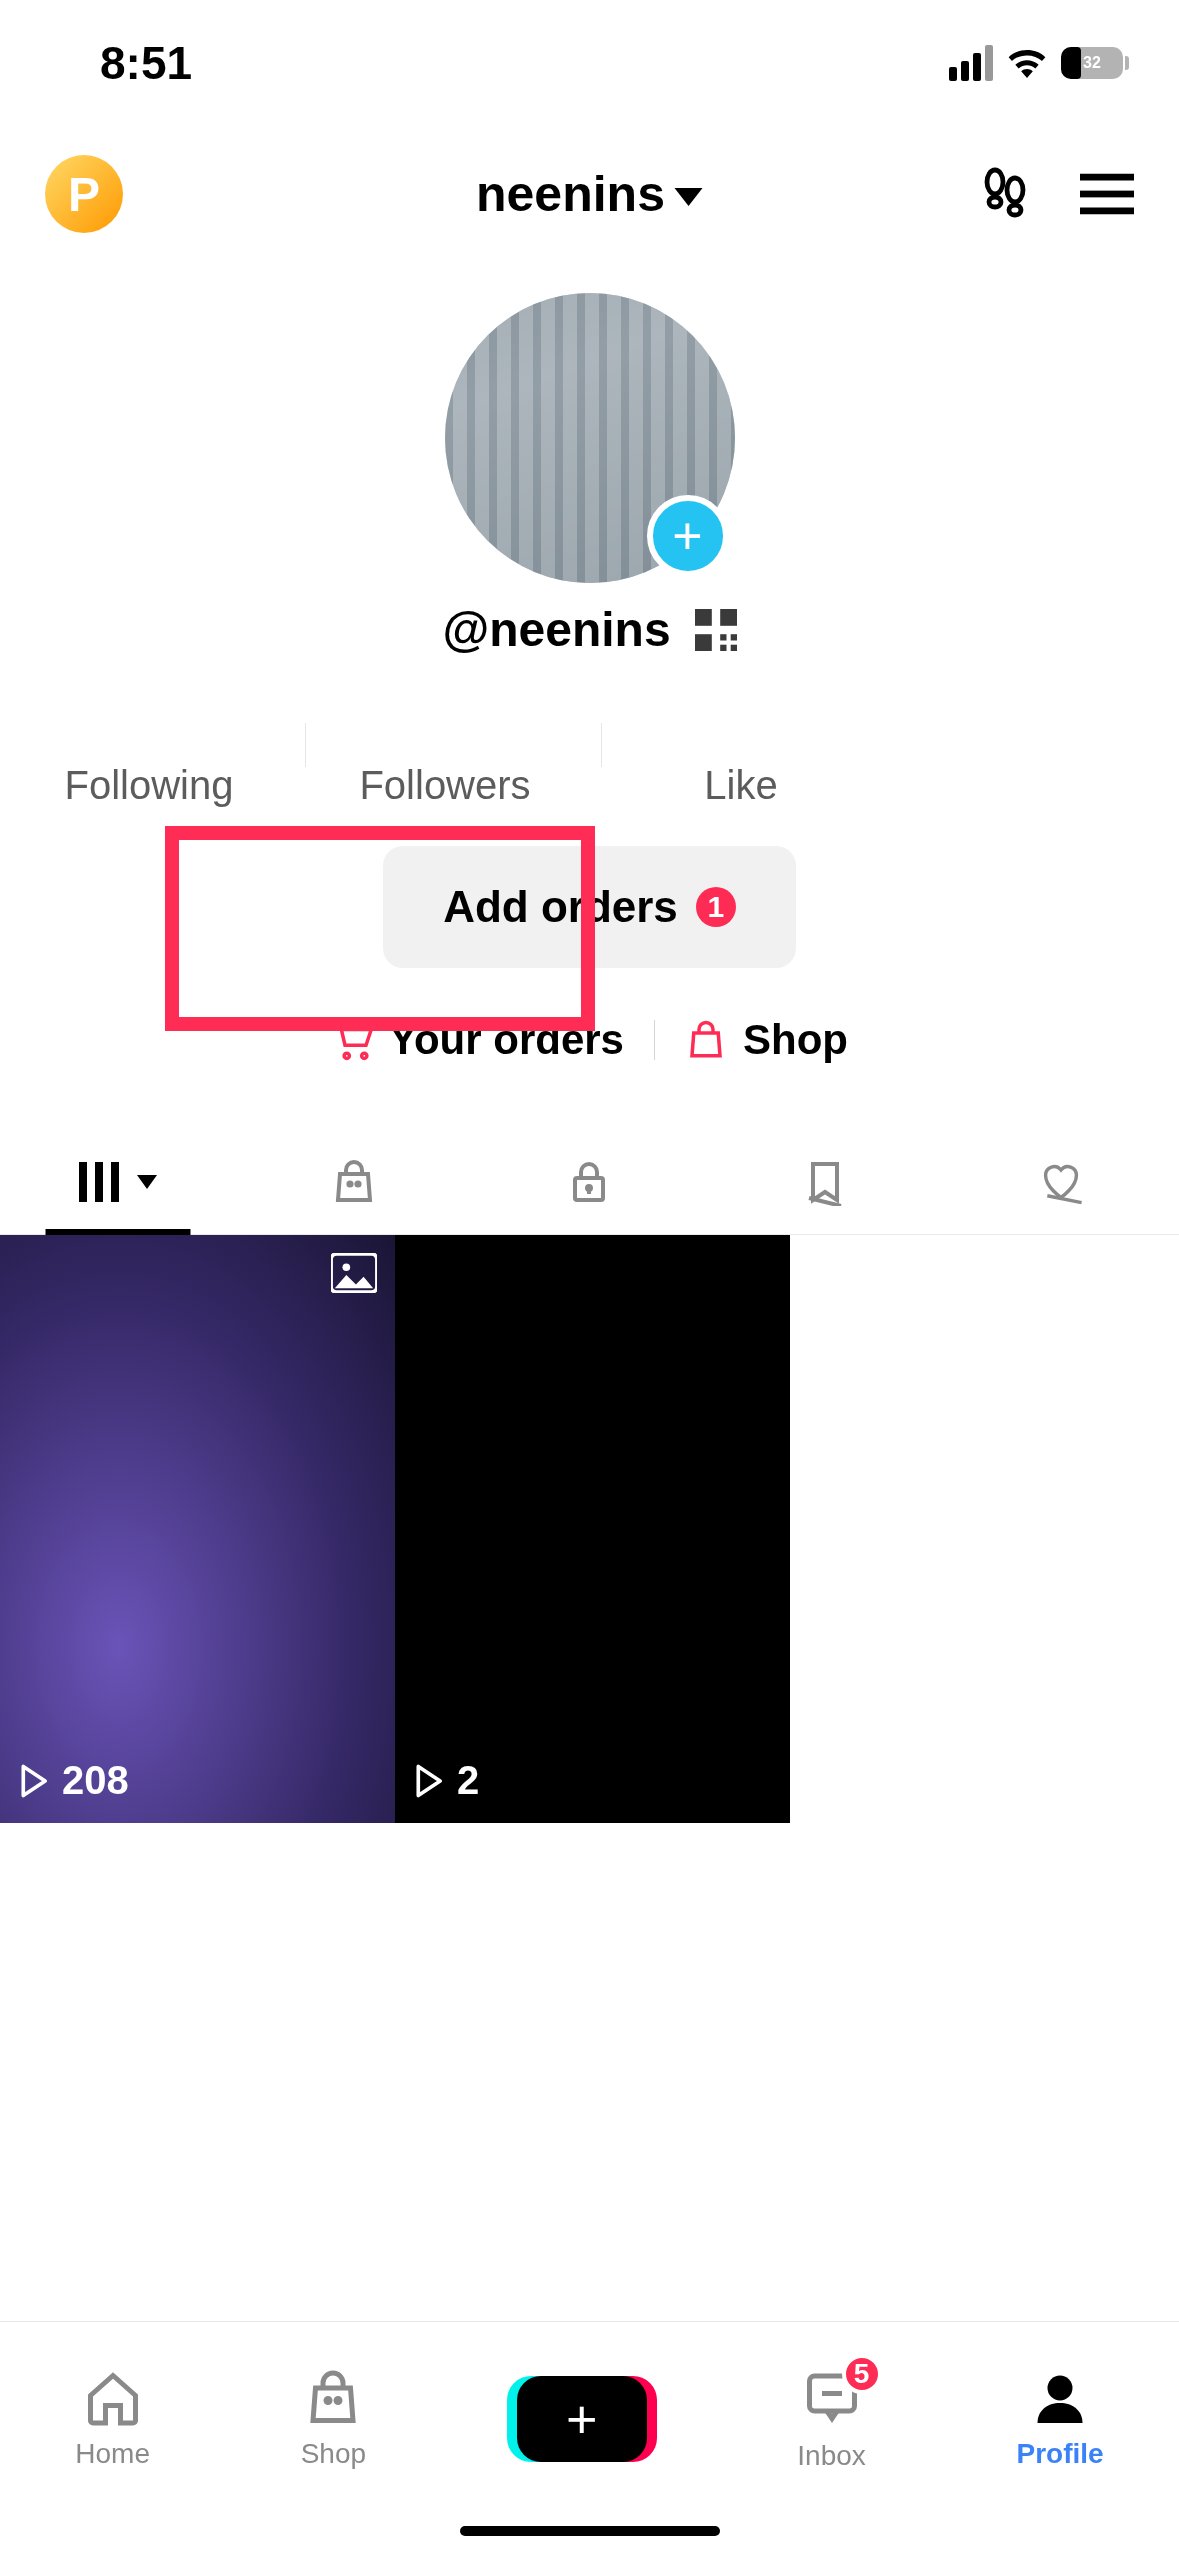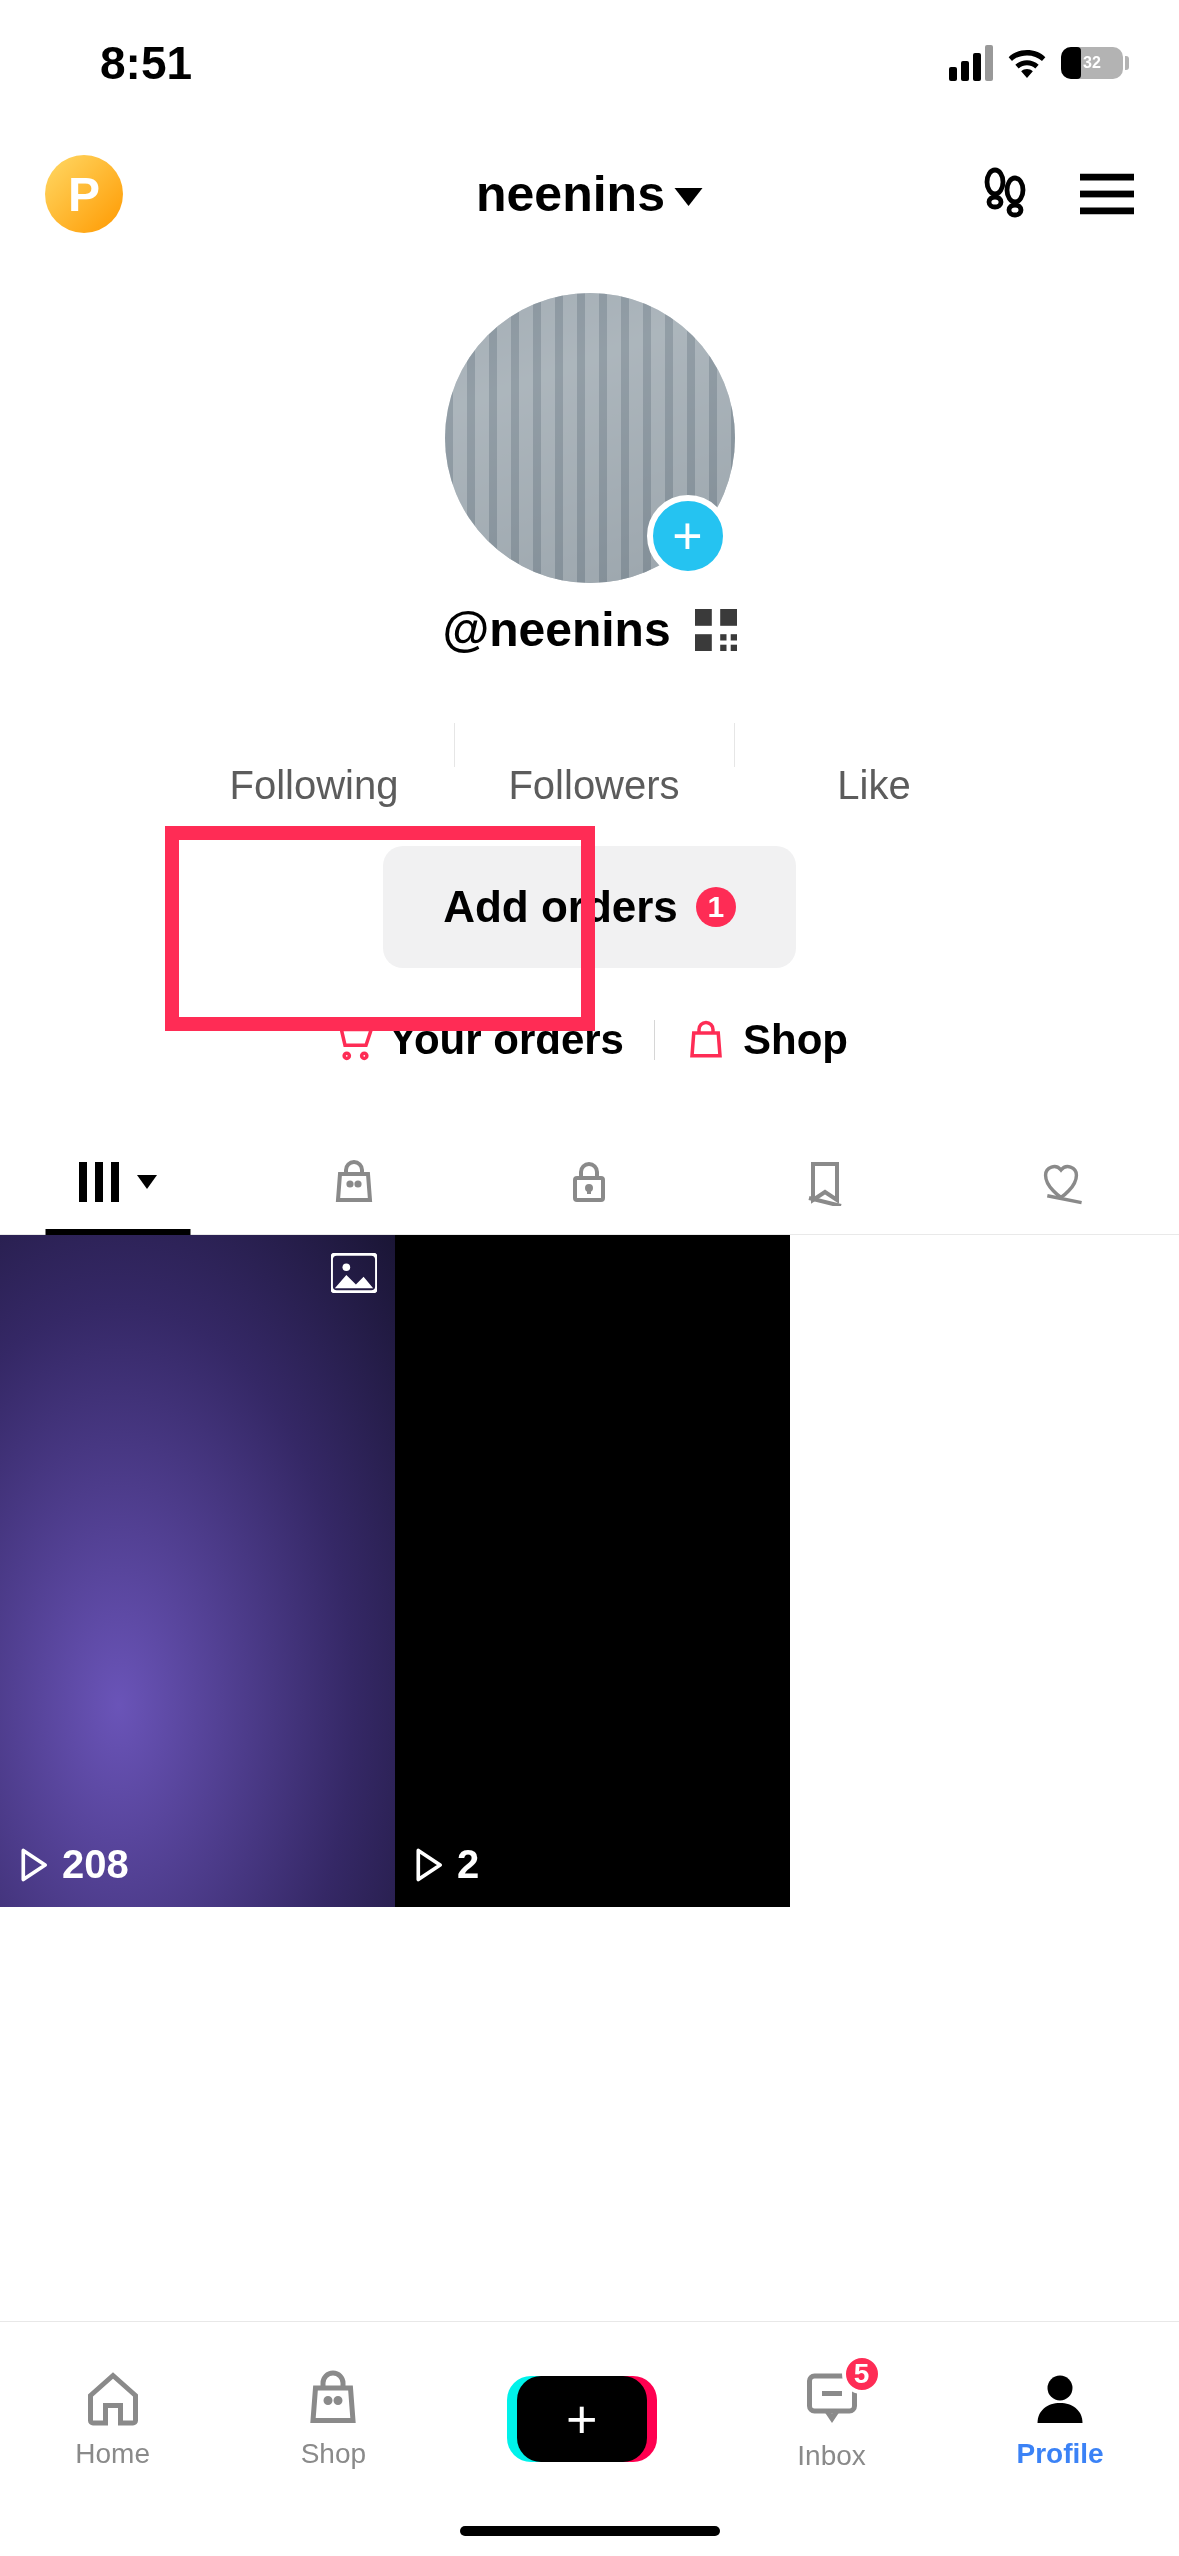--- a/index.html
+++ b/index.html
@@ -30,21 +30,21 @@
     .building { position:absolute; inset:0; background:
       repeating-linear-gradient(90deg,#7e8b95 0 8px,#a3adb4 8px 22px),
       repeating-linear-gradient(0deg,transparent 0 18px,rgba(0,0,0,.06) 18px 20px);
       opacity:.7; }
     .add-badge { position:absolute; right:6px; bottom:6px; width:82px; height:82px; border-radius:50%; background:#25c3f1; border:6px solid #fff; display:flex; align-items:center; justify-content:center; color:#fff; font-size:52px; font-weight:300; line-height:1; }
     .avatar-container { position:relative; }
     
     .handle-row { display:flex; align-items:center; gap:24px; margin-top:19px; font-size:48px; font-weight:600; }
     .qr-icon { width:42px; height:42px; }
     
-    .stats { display:flex; justify-content:center; gap:0; margin-top:50px; width:100%;padding-left:9px; }
+    .stats { display:flex; justify-content:flex-start; gap:16px; margin-top:50px; width:100%;padding-left:9px; }
     .stat { flex:0 0 280px; text-align:center; position:relative; }
     .stat-count { font-size:46px; font-weight:700; color:#fff; height:56px; }
     .stat-label { font-size:40px; color:#5c5c5c; }
     .stat + .stat::before { content:""; position:absolute; left:0; top:16px; width:1px; height:44px; background:#e6e6e6; }
     
     .action-row { display:flex; justify-content:center; gap:40px; margin-top:38px; position:relative; }
     .action-btn { background:#f1f1f2; border-radius:20px; padding:36px 60px; font-size:44px; font-weight:600; display:flex; align-items:center; gap:18px; }
     .badge-dot { width:40px; height:40px; background:#fe2c55; border-radius:50%; color:#fff; font-size:30px; font-weight:700; display:flex; align-items:center; justify-content:center; }
     .highlight-box { position:absolute; border:14px solid #ff2c55; left:165px; top:-20px; width:430px; height:205px; pointer-events:none; }
     
@@ -56,21 +56,21 @@
     .tabs { display:flex; border-bottom:1px solid #e9e9e9; margin-top:66px; }
     .tab { flex:1; display:flex; align-items:center; justify-content:center; height:104px; position:relative; }
     .tab-active::after { content:""; position:absolute; bottom:-1px; left:50%; transform:translateX(-50%); width:145px; height:6px; background:#000; }
     .tab-icon { width:48px; height:48px; }
     .tab-feed { display:flex; align-items:center; gap:18px; }
     .feed-bars { display:flex; gap:8px; }
     .feed-bar { width:8px; height:40px; background:#000; }
     .feed-drop { width:0;height:0;border-left:10px solid transparent;border-right:10px solid transparent;border-top:14px solid #000; }
     
     .grid { display:flex; }
-    .vid { width:395px; height:672px; position:relative; }
+    .vid { width:395px; height:588px; position:relative; }
     .vid1 { background: radial-gradient(ellipse at 30% 70%, #6a54b8, #352866 60%, #1a1535); }
     .vid2 { background:#000; }
     .pic-badge { position:absolute; top:18px; right:18px; }
     .play-row { position:absolute; bottom:20px; left:18px; display:flex; align-items:center; gap:14px; color:#fff; font-size:40px; font-weight:600; }
     .play-row svg { display:block; }
     
     .bottom-nav { position:absolute; bottom:0; left:0; right:0; height:235px; border-top:1px solid #e8e8e8; display:flex; align-items:center; justify-content:space-around; padding-bottom:40px; }
     .nav-item { display:flex; flex-direction:column; align-items:center; gap:10px; }
     .nav-label { font-size:28px; color:#8a8a8a; }
     .nav-label.active { color:#3b82f6; font-weight:600; }

